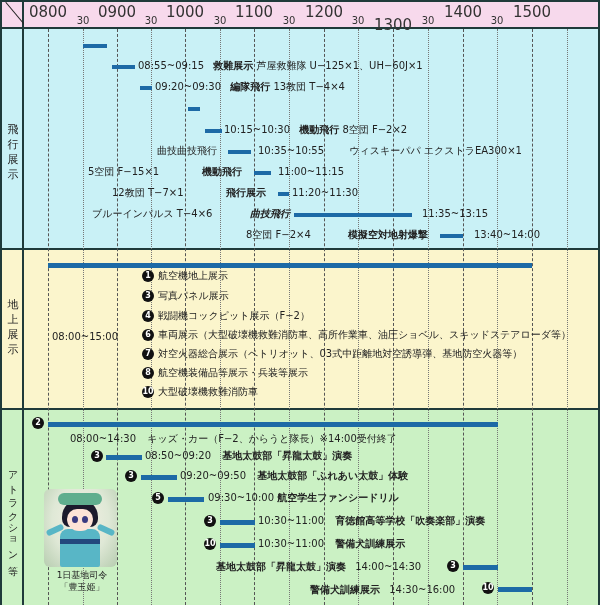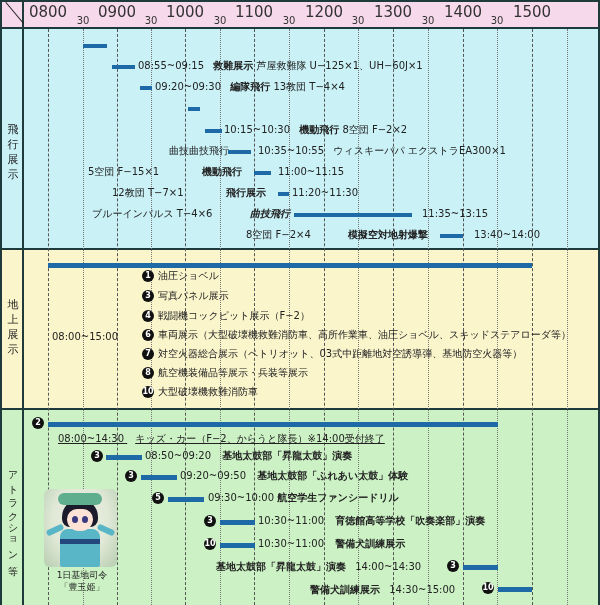--- a/index.html
+++ b/index.html
@@ -64,21 +64,21 @@
   <div class="sec-label" style="top:455px; height:110px;">
     <span class="vlabel">アトラクション等</span>
   </div>
 
   <div id="axis">
       <div class="hour" style="left: 46px;">0800</div>
       <div class="hour" style="left: 115px;">0900</div>
       <div class="hour" style="left: 183px;">1000</div>
       <div class="hour" style="left: 252px;">1100</div>
       <div class="hour" style="left: 322px;">1200</div>
-      <div class="hour" style="left: 391px;">1300</div>
+      <div class="hour" style="left: 391px; margin-top: 13px;">1300</div>
       <div class="hour" style="left: 461px;">1400</div>
       <div class="hour" style="left: 530px;">1500</div>
       <div class="half" style="left: 81px;">30</div>
       <div class="half" style="left: 149px;">30</div>
       <div class="half" style="left: 218px;">30</div>
       <div class="half" style="left: 287px;">30</div>
       <div class="half" style="left: 356px;">30</div>
       <div class="half" style="left: 426px;">30</div>
       <div class="half" style="left: 495px;">30</div>
       <div class="half" style="left: 565px;"></div>
@@ -121,25 +121,25 @@
 
   <div class="bar" style="left:186px;width:12px;top:105px;"></div>
 
   <div class="bar" style="left:203px;width:17px;top:127px;"></div>
   <div class="t" style="left:222px;top:122px;">
     <span>10:15~10:30</span>
     <b style="margin-left:6px;">機動飛行</b>
     <span>8空団 F−2×2</span>
   </div>
 
-  <div class="t" style="left:155px;top:143px;margin-left:12px;">曲技曲技飛行</div>
+  <div class="t" style="left:155px;top:143px;">曲技曲技飛行</div>
   <div class="bar" style="left:226px;width:23px;top:148px;"></div>
   <div class="t" style="left:256px;top:143px;">
     <span>10:35~10:55</span>
-    <span style="margin-left:6px;">ウィスキーパパ エクストラEA300×1</span>
+    <span style="margin-left:22px;">ウィスキーパパ エクストラEA300×1</span>
   </div>
 
   <div class="t" style="left:86px;top:164px;">5空団 F−15×1</div>
   <div class="t" style="left:200px;top:164px;font-weight:bold;">機動飛行</div>
   <div class="bar" style="left:252px;width:17px;top:169px;"></div>
   <div class="t" style="left:276px;top:164px;">11:00~11:15</div>
 
   <div class="t" style="left:110px;top:185px;">12教団 T−7×1</div>
   <div class="t" style="left:224px;top:185px;font-weight:bold;">飛行展示</div>
   <div class="bar" style="left:276px;width:11px;top:190px;"></div>
@@ -151,32 +151,32 @@
   <div class="t" style="left:420px;top:206px;">11:35~13:15</div>
 
   <div class="t" style="left:244px;top:227px;">8空団 F−2×4</div>
   <div class="t" style="left:346px;top:227px;font-weight:bold;">模擬空対地射爆撃</div>
   <div class="bar" style="left:438px;width:23px;top:232px;"></div>
   <div class="t" style="left:472px;top:227px;text-align:center;">13:40~14:00</div>
 
   <div class="bar thick" style="left:46px;width:484px;top:261px;"></div>
   <div class="t" style="left:50px;top:329px;">08:00~15:00</div>
   <div id="ground-list">
-      <div class="t" style="left: 140px; top: 268px;"><span class="num">1</span><span>油圧ショベル</span></div>
+      <div class="t" style="left: 140px; top: 268px;"><span class="num">1</span><span>航空機地上展示</span></div>
       <div class="t" style="left: 140px; top: 288px;"><span class="num">3</span><span>写真パネル展示</span></div>
       <div class="t" style="left: 140px; top: 308px;"><span class="num">4</span><span>戦闘機コックピット展示（F−2）</span></div>
       <div class="t" style="left: 140px; top: 327px;"><span class="num">6</span><span>車両展示（大型破壊機救難消防車、高所作業車、油圧ショベル、スキッドステアローダ等）</span></div>
       <div class="t" style="left: 140px; top: 346px;"><span class="num">7</span><span>対空火器総合展示（ペトリオット、03式中距離地対空誘導弾、基地防空火器等）</span></div>
       <div class="t" style="left: 140px; top: 365px;"><span class="num">8</span><span>航空機装備品等展示・兵装等展示</span></div>
       <div class="t" style="left: 140px; top: 384px;"><span class="num">10</span><span>大型破壊機救難消防車</span></div>
     </div>
 
   <div class="t" style="left:30px;top:415px;"><span class="num">2</span></div>
   <div class="bar thick" style="left:46px;width:450px;top:420px;"></div>
-  <div class="t" style="left:56px;top:431px;text-decoration:underline;">
+  <div class="t" style="left:68px;top:431px;">
     <span>08:00~14:30</span>
     <span style="margin-left:8px;">キッズ・カー（F−2、からうと隊長）※14:00受付終了</span>
   </div>
 
   <div class="t" style="left:89px;top:448px;"><span class="num">3</span></div>
   <div class="bar thick" style="left:104px;width:36px;top:453px;"></div>
   <div class="t" style="left:143px;top:448px;">
     <span>08:50~09:20</span>
     <b style="margin-left:8px;">基地太鼓部「昇龍太鼓」演奏</b>
   </div>
@@ -211,21 +211,21 @@
 
   <div class="t" style="left:214px;top:559px;">
     <b>基地太鼓部「昇龍太鼓」演奏</b>
     <span style="margin-left:6px;">14:00~14:30</span>
   </div>
   <div class="t" style="left:445px;top:558px;"><span class="num">3</span></div>
   <div class="bar thick" style="left:461px;width:35px;top:563px;"></div>
 
   <div class="t" style="left:308px;top:582px;">
     <b>警備犬訓練展示</b>
-    <span style="margin-left:6px;">14:30~15:00</span>
+    <span style="margin-left:6px;">14:30~16:00</span>
   </div>
   <div class="t" style="left:480px;top:580px;"><span class="num">10</span></div>
   <div class="bar thick" style="left:496px;width:34px;top:585px;"></div>
 
   <div class="mascot">
     <div class="m-body">
         <div class="m-belt"></div>
       </div>
     <div class="m-arm" style="left:2px;transform:rotate(-25deg);"></div>
     <div class="m-arm" style="left:53px;transform:rotate(25deg);"></div>

